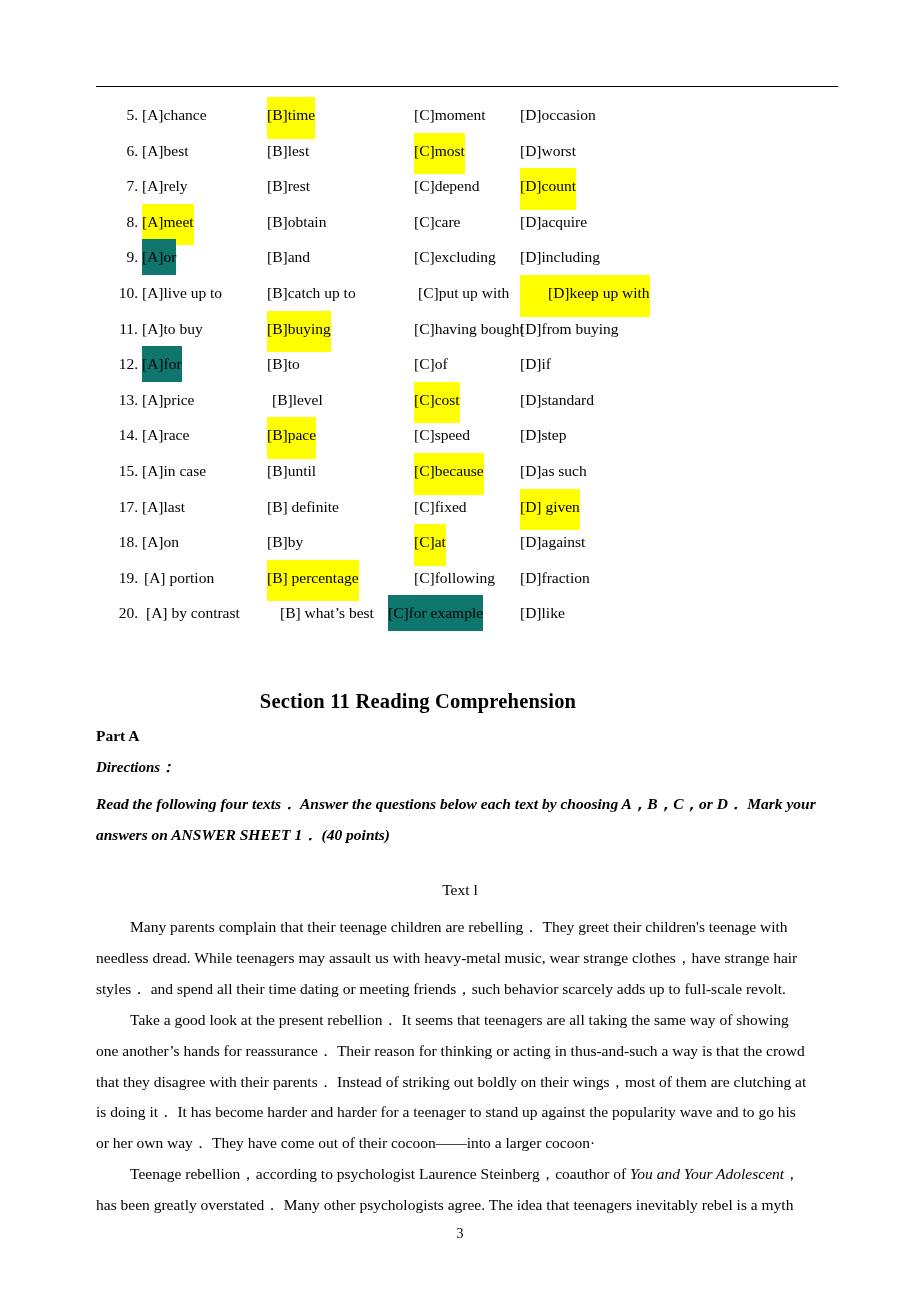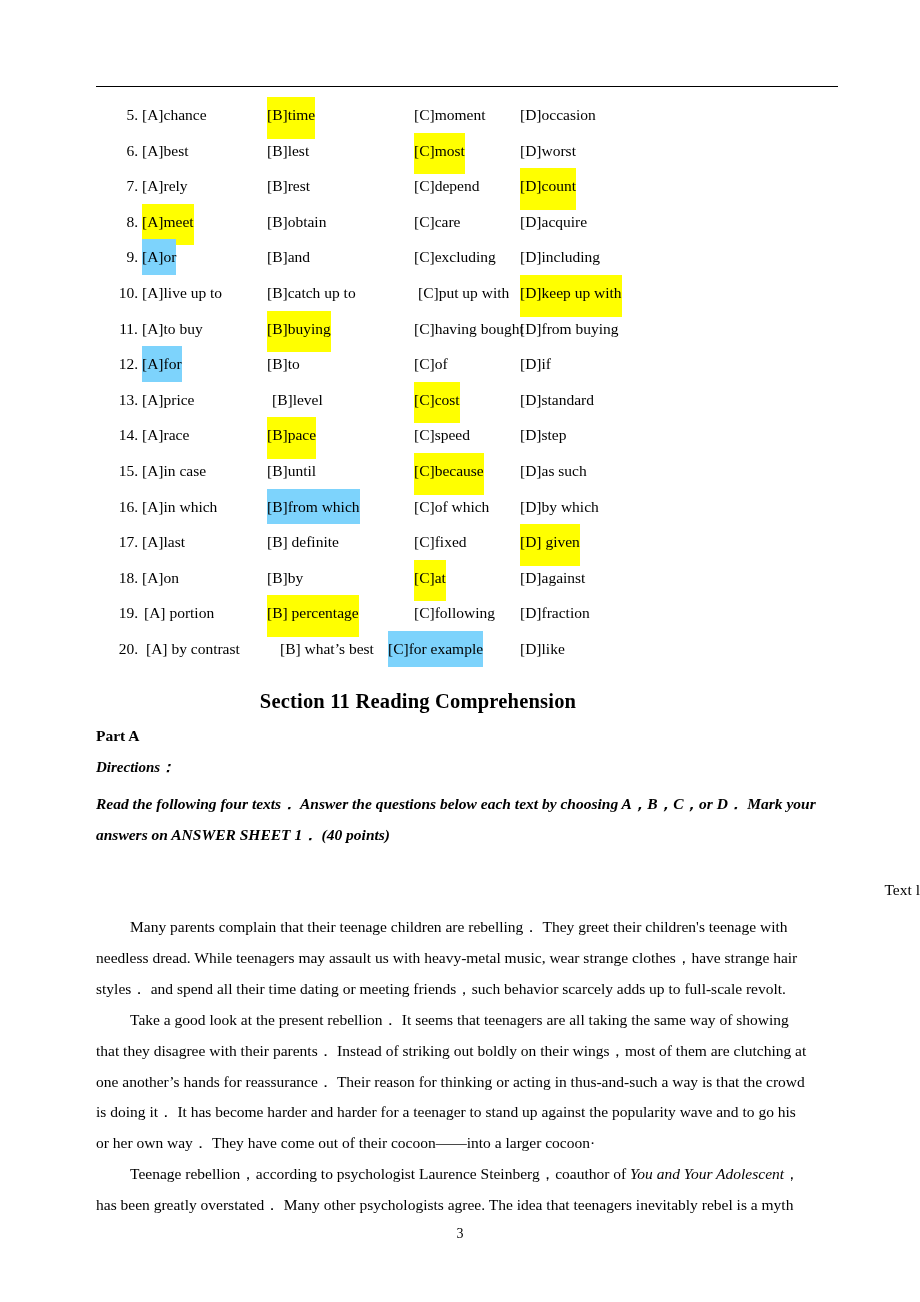--- a/index.html
+++ b/index.html
@@ -60,37 +60,37 @@
   }
   .cloze-row .opt.a { left: 46px; }
   .cloze-row .opt.b { left: 160px; margin-left: 11px; }
   .cloze-row .opt.c { left: 318px; }
   .cloze-row .opt.d { left: 424px; }
 
   
   .cloze-row.wide .opt.a { left: 46px; }
   .cloze-row.wide .opt.b { left: 160px; }
   .cloze-row.wide .opt.c { left: 322px; }
-  .cloze-row.wide .opt.d { left: 424px; }
+  .cloze-row.wide .opt.d { left: 424px; padding-left: 28px; }
 
   .cloze-row.r20 .opt.a { left: 50px; }
   .cloze-row.r20 .opt.b { left: 173px; }
   .cloze-row.r20 .opt.c { left: 292px; }
   .cloze-row.r20 .opt.d { left: 424px; }
 
   .cloze-row.r13 .opt.b { left: 165px; }
   .cloze-row.r19 .opt.a { left: 48px; }
   .cloze-row.r19 .opt.b { left: 160px; }
   .cloze-row.r17 .opt.b { left: 160px; font-family: Liberation Serif, serif; }
 
   .hl {
     background-color: #ffff00;
     box-shadow: 0 6px 0 0 #ffff00;
   }
-  .hl-plain { background-color: #7dd3fc; }
+  .hl-plain { background-color: #0f766e; }
 
   
   .section-heading {
     position: absolute;
     left: 0;
     top: 690px;
     width: 836px;
     text-align: center;
     font-size: 20.5px;
     font-weight: bold;
@@ -125,21 +125,21 @@
     text-align: justify;
   }
   .directions-body .ln { display: block; white-space: nowrap; }
 
   
   .text-label {
     position: absolute;
     left: 0;
     top: 881px;
     width: 920px;
-    text-align: right;
+    text-align: center;
     font-size: 15.5px;
   }
   .body-para {
     position: absolute;
     left: 96px;
     width: 745px;
     font-size: 15.5px;
     line-height: 30.8px;
     text-align: justify;
   }
@@ -251,27 +251,20 @@
     </div>
 
     <div class="cloze-row">
       <span class="num">15.</span>
       <span class="opt a">[A]in case</span>
       <span class="opt b">[B]until</span>
       <span class="opt c hl">[C]because</span>
       <span class="opt d">[D]as such</span>
     </div>
 
-    <div class="cloze-row">
-      <span class="num">16.</span>
-      <span class="opt a">[A]in which</span>
-      <span class="opt b hl-plain">[B]from which</span>
-      <span class="opt c">[C]of which</span>
-      <span class="opt d">[D]by which</span>
-    </div>
 
     <div class="cloze-row r17">
       <span class="num">17.</span>
       <span class="opt a">[A]last</span>
       <span class="opt b">[B] definite</span>
       <span class="opt c">[C]fixed</span>
       <span class="opt d hl">[D] given</span>
     </div>
 
     <div class="cloze-row">
@@ -314,22 +307,22 @@
   <div class="text-label">Text l</div>
 
   <div class="body-para p1">
     <span class="ln"><span class="indent"></span><span>Many parents complain that their teenage children are rebelling．  They greet their children's teenage with</span></span>
     <span class="ln">needless dread. While teenagers may assault us with heavy-metal music, wear strange clothes，have strange hair</span>
     <span class="ln">styles． and spend all their time dating or meeting friends，such behavior scarcely adds up to full-scale revolt.</span>
   </div>
 
   <div class="body-para p2">
     <span class="ln"><span class="indent"></span><span>Take a good look at the present rebellion．  It seems that teenagers are all taking the same way of showing</span></span>
+    <span class="ln">one another’s hands for reassurance． Their reason for thinking or acting in thus-and-such a way is that the crowd</span>
     <span class="ln">that they disagree with their parents． Instead of striking out boldly on their wings，most of them are clutching at</span>
-    <span class="ln">one another’s hands for reassurance． Their reason for thinking or acting in thus-and-such a way is that the crowd</span>
     <span class="ln">is doing it．  It has become harder and harder for a teenager to stand up against the popularity wave and to go his</span>
     <span class="ln">or her own way．  They have come out of their cocoon——into a larger cocoon·</span>
   </div>
 
   <div class="body-para p3">
     <span class="ln"><span class="indent"></span><span>Teenage rebellion，according to psychologist Laurence Steinberg，coauthor of </span><em class="bookt">You and Your Adolescent</em><span>，</span></span>
     <span class="ln">has been greatly overstated．  Many other psychologists agree. The idea that teenagers inevitably rebel is a myth</span>
   </div>
 
   <div class="page-number">3</div>

